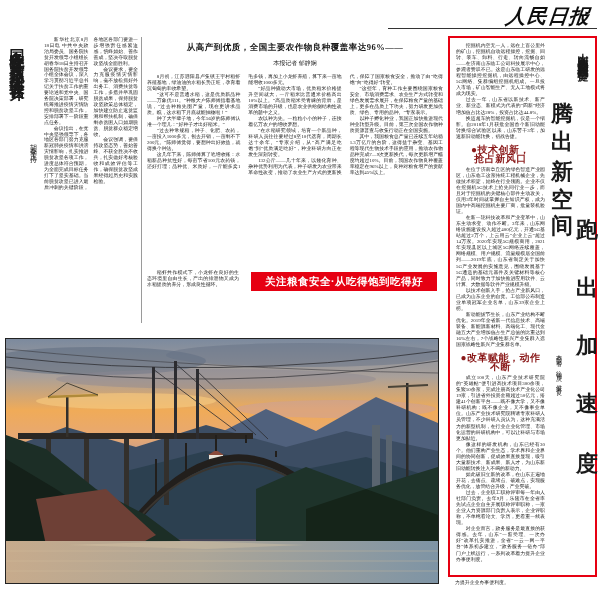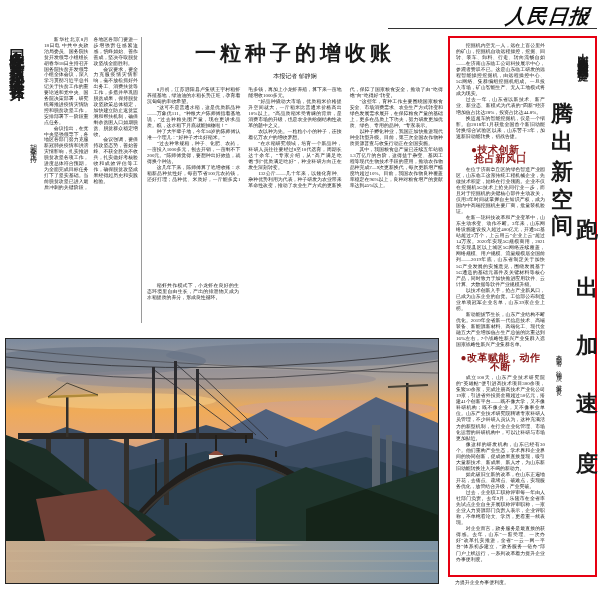--- a/index.html
+++ b/index.html
@@ -70,40 +70,41 @@
   <div class="la-byline">胡春华主持</div>
   <div class="la-body">
       <p>新华社北京8月18日电 中共中央政治局委员、国务院扶贫开发领导小组组长胡春华18日主持召开国务院扶贫开发领导小组全体会议，深入学习贯彻习近平总书记关于扶贫工作的重要论述和党中央、国务院决策部署，研究统筹推进疫情灾情防控和脱贫攻坚工作，安排部署下一阶段重点任务。</p>
       <p>会议指出，在党中央坚强领导下，各地区各部门努力克服新冠肺炎疫情和洪涝灾情影响，扎实推进脱贫攻坚各项工作，进度总体符合预期，为全面完成目标任务打下了坚实基础。当前脱贫攻坚已进入最后冲刺的关键阶段，各地区各部门要进一步增强责任感紧迫感，慎终如始、善作善成，坚决夺取脱贫攻坚战全面胜利。</p>
       <p>会议要求，要全力克服疫情灾情影响，毫不放松抓好外出务工、消费扶贫等工作，多措并举巩固脱贫成果，保持脱贫攻坚政策总体稳定，加快建立防止返贫监测和帮扶机制，确保剩余贫困人口如期脱贫、脱贫群众稳定增收。</p>
       <p>会议强调，要保持攻坚态势，善始善终、不获全胜决不收兵，扎实做好考核验收和成效评估等工作，确保脱贫攻坚成果经得起历史和实践检验。</p>
     </div>
   <div class="v-divider"></div>
 
   <div class="seed">
-    <div class="sa-headline">一粒种子的增收账</div>
+    <div class="sa-kicker">从高产到优质，全国主要农作物良种覆盖率达96%——</div>
     <div class="sa-byline">本报记者 郁静娴</div>
     <div class="sa-body">
         <p>8月初，江苏泗阳县卢集镇王宇村稻虾养殖基地，绿油油的水稻长势正旺，孕育着沉甸甸的丰收希望。</p>
         <p>“这可不是普通水稻，这是优质新品种——万象优111。”种粮大户陈师傅指着基地说，“过去种粮先图产量，现在更讲求品质。瞧，这水稻下月底就能抽穗啦！”</p>
         <p>种了大半辈子地，今年56岁的陈师傅认准一个理儿：“好种子才出好稻米。”</p>
         <p>“过去种常规稻，种子、化肥、农药，一亩投入1000多元，刨去开销，一亩剩不下200元。”陈师傅觉得，要想种出好效益，就得换个种法。</p>
         <p>这几年下来，陈师傅算了笔增收账：水稻新品种抗性好，每亩节省100元农药钱，还好打理；品种优、米质好，一斤能多卖1毛多钱，再加上小龙虾养殖，算下来一亩地能增收1000多元。</p>
         <p>“好品种撬动大市场，优质稻米价格提升空间就大，一斤稻米比普通米价格高出10%以上。”高品质稻米受青睐的背后，是消费市场的升级，也是农业供给侧结构性改革的题中之义。</p>
         <p>农以种为先。一粒粒小小的种子，连接着亿万农户的增收梦想。</p>
         <p>“在水稻研究领域，培育一个新品种，科研人员往往要经过8至10代选育，周期长达十余年。”专家介绍，从“高产满足吃饱”到“优质满足吃好”，种业科研方向正在发生深刻转变。</p>
         <p>132公斤——几十年来，以矮化育种、杂种优势利用为代表，种子研发为农业带来革命性改变，推动了农业生产方式的更新换代，保障了国家粮食安全，推动了由“吃得饱”向“吃得好”转变。</p>
         <p>“这些年，育种工作主要围绕国家粮食安全、市场消费需求、农业生产方式转变和绿色发展需求展开，在保障粮食产量的基础上，更多在品质上下功夫，努力研发更加优质、绿色、专用的品种。”专家表示。</p>
         <p>以种子孵化种业，我国正加快推进现代种业转型升级。目前，第三次全国农作物种质资源普查与收集行动正在全国实施。</p>
         <p>其中，我国粮食总产量已连续五年站稳1.3万亿斤的台阶，这得益于杂交、基因工程等现代生物技术手段的应用，推动农作物品种完成7—9次更新换代，每次更新增产幅度均超过10%。目前，我国农作物良种覆盖率稳定在96%以上，良种对粮食增产的贡献率达到45%以上。</p>
       </div>
     <div class="sa-bottom">
       <div class="sa-extra">
           <p>稻虾共作模式下，小龙虾在良好的生态环境里自由生长，产出的排泄物又成为水稻提质的养分，形成良性循环。</p>
         </div>
+      <div class="banner">关注粮食安全·从吃得饱到吃得好</div>
     </div>
   </div>
 
   <div class="photo">
     <svg width="432" height="244" viewBox="0 0 432 244">
       <defs>
         <linearGradient id="sky" x1="0" y1="0" x2="0" y2="1">
           <stop offset="0" stop-color="#7c8a9e"></stop>
           <stop offset="0.22" stop-color="#a9a09a"></stop>
           <stop offset="0.42" stop-color="#f0ab58"></stop>

